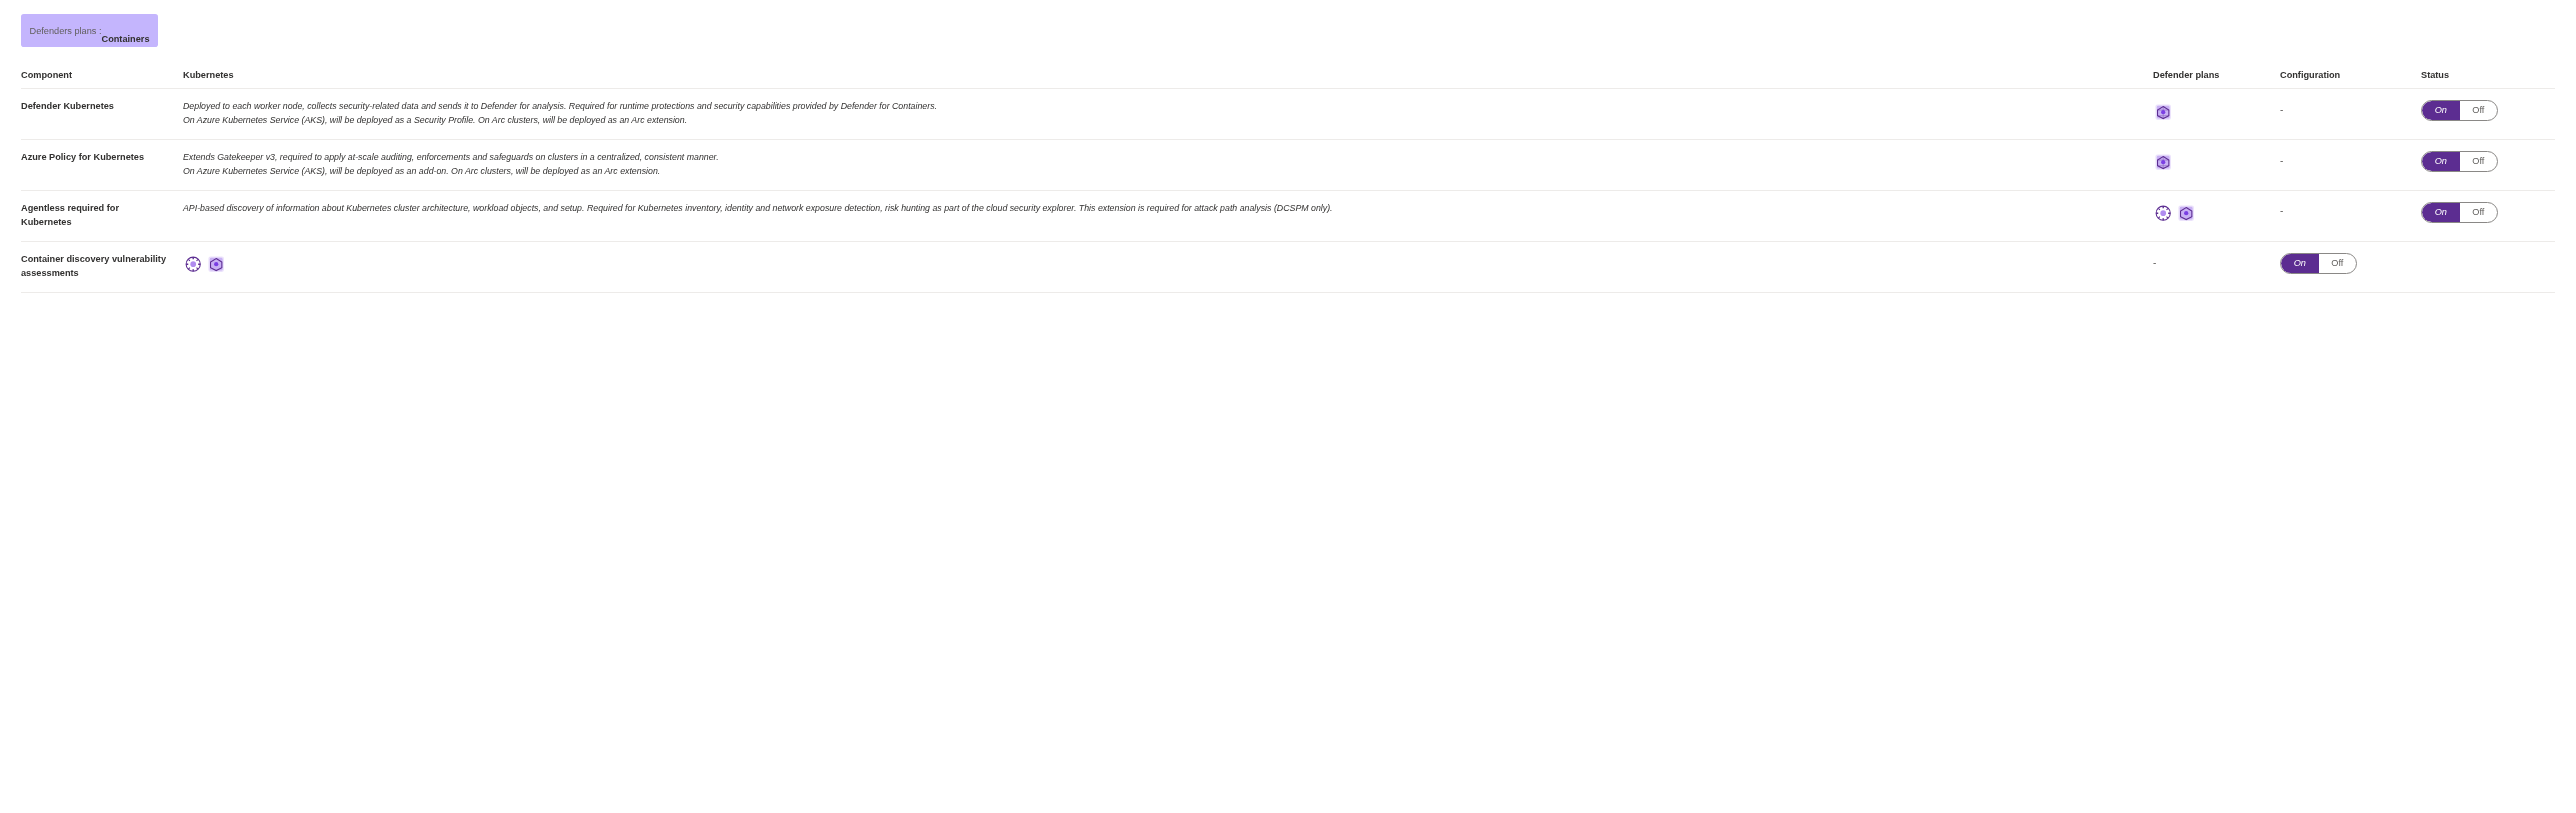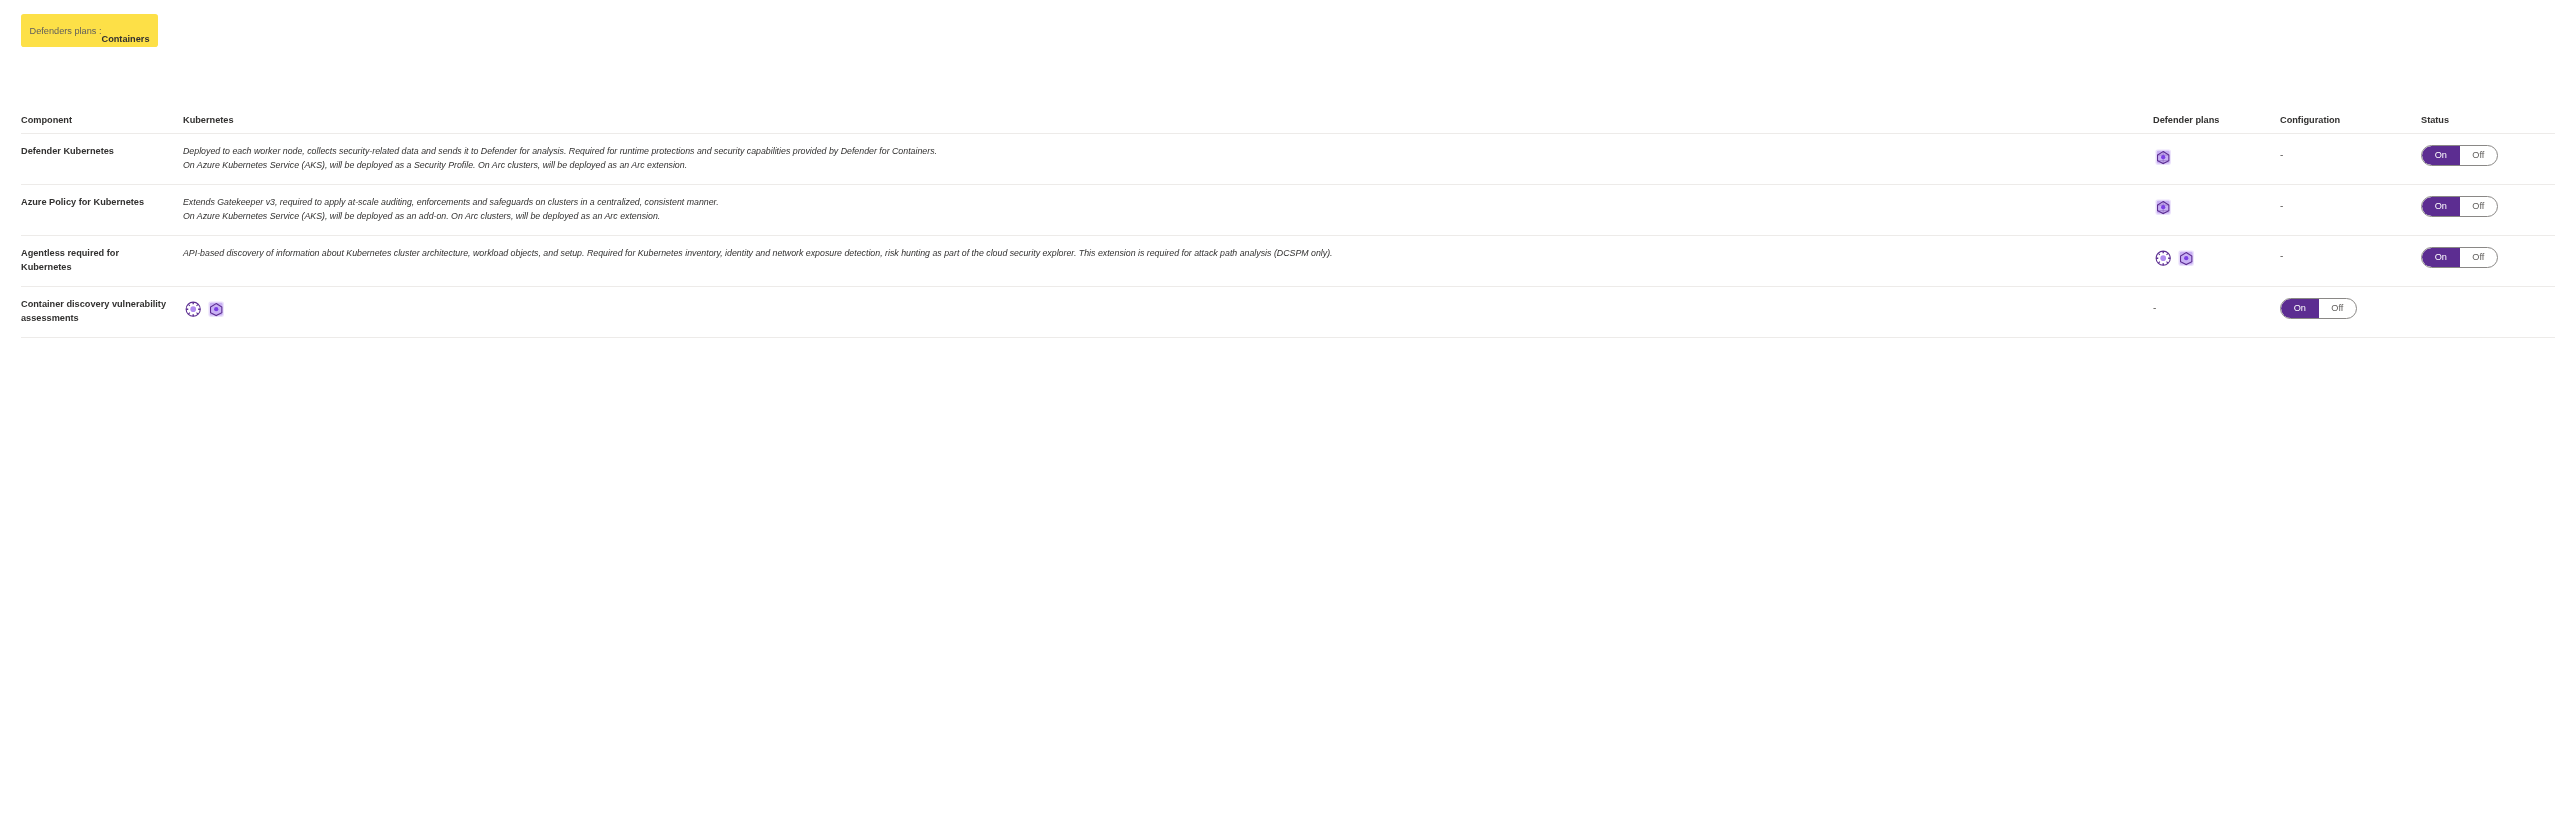--- a/index.html
+++ b/index.html
@@ -13,21 +13,21 @@
       background: #ffffff;
       color: #323130;
       font-size: 9.2px;
       padding: 14px 21px;
       min-width: 847px;
     }
 
     .breadcrumb {
       display: inline-flex;
       align-items: center;
-      background: #fde047;
+      background: #c4b5fd;
       border-radius: 2.8px;
       padding: 3.5px 8.5px;
       margin-bottom: 17px;
       font-size: 9.2px;
       color: #605e5c;
     }
 
     .breadcrumb .bold {
       font-weight: 700;
       color: #323130;
@@ -44,21 +44,20 @@
       border-bottom: 0.7px solid #edebe9;
       padding: 5.6px 0 8.5px 0;
       margin-bottom: 0;
     }
 
     .table-header-cell {
       font-size: 9.2px;
       font-weight: 600;
       color: #323130;
       padding: 0 7px;
-      margin-top: 45px;
     }
 
     .table-header-cell:first-child {
       padding-left: 0;
     }
 
     .table-row {
       display: grid;
       grid-template-columns: 155px 1fr 127px 141px 141px;
       border-bottom: 0.7px solid #edebe9;
@@ -131,20 +130,21 @@
       border: none;
       background: transparent;
       height: 100%;
       line-height: 1;
     }
 
     .toggle-btn.active-on {
       background: #5c2d91;
       color: #ffffff;
       border-radius: 11.3px 0 0 11.3px;
+      font-style: italic;
     }
 
     .toggle-btn.inactive-off {
       background: transparent;
       color: #605e5c;
       border-radius: 0 11.3px 11.3px 0;
     }
   </style>
 </head>
 <body>

